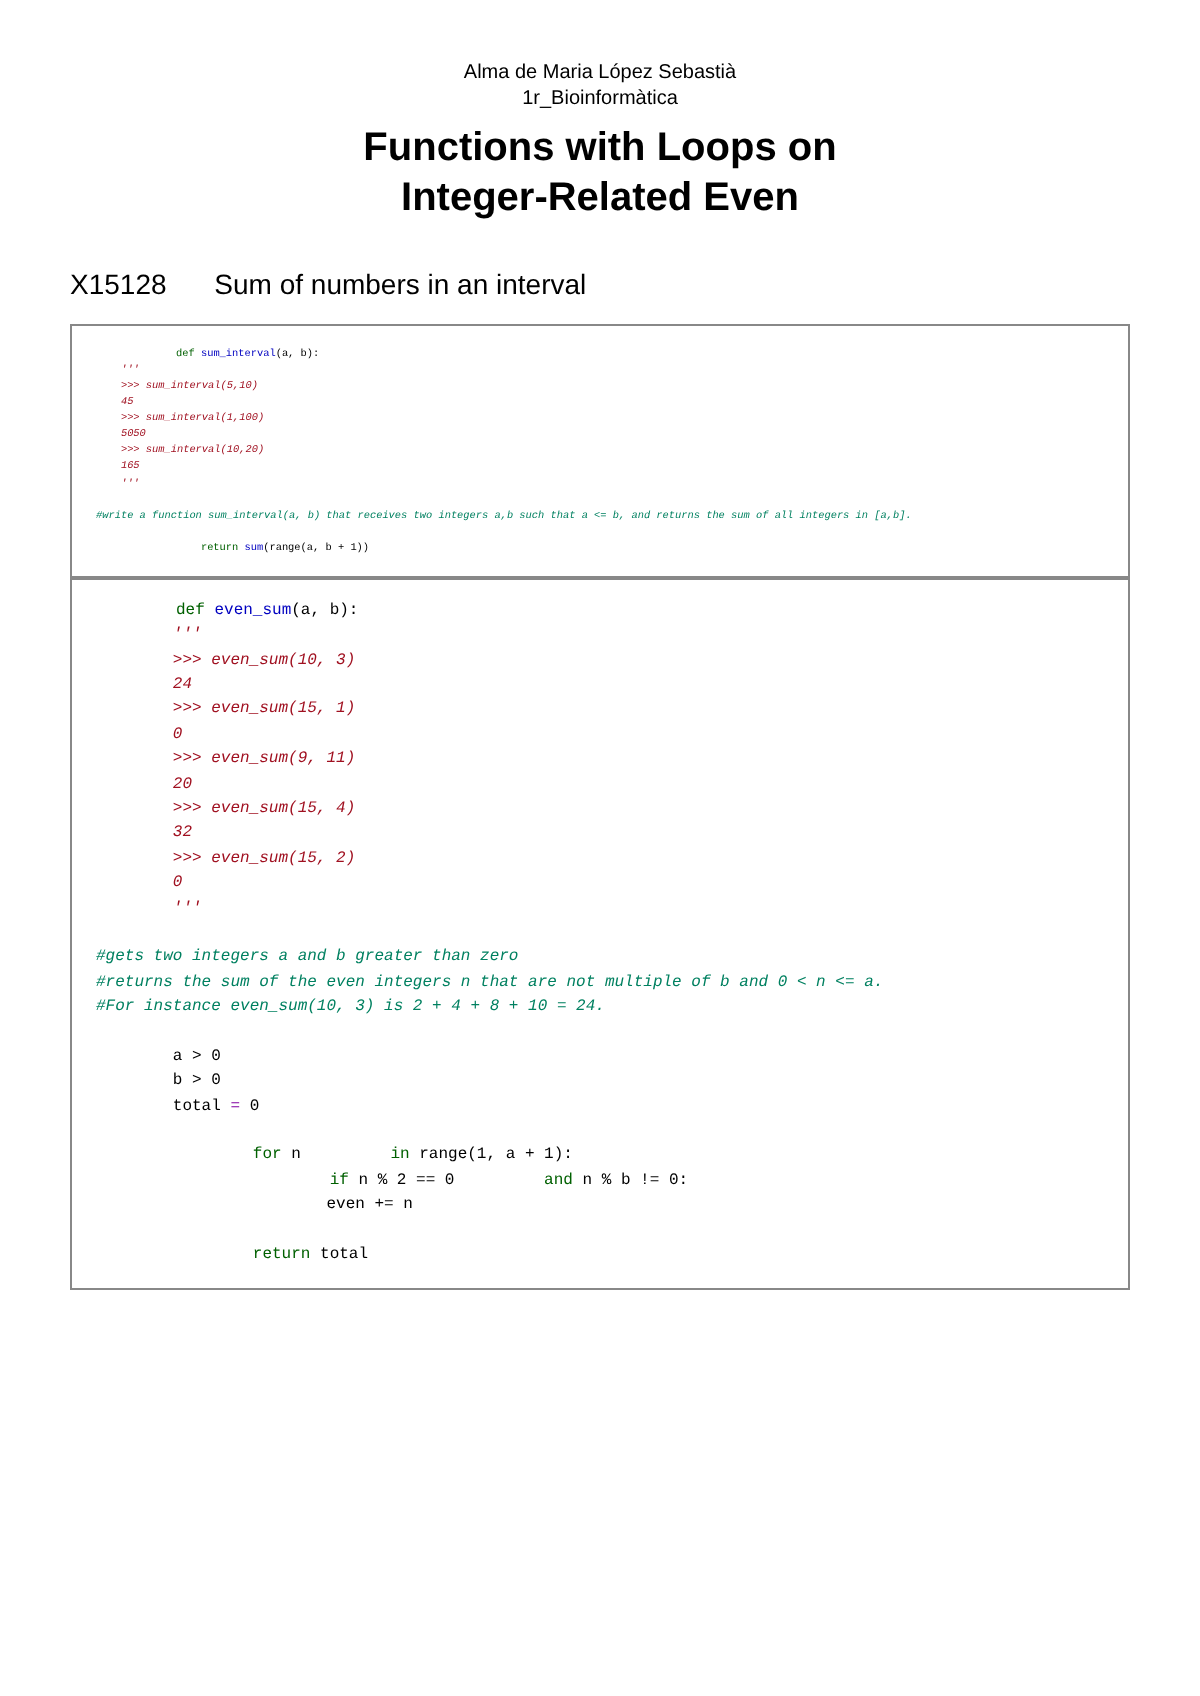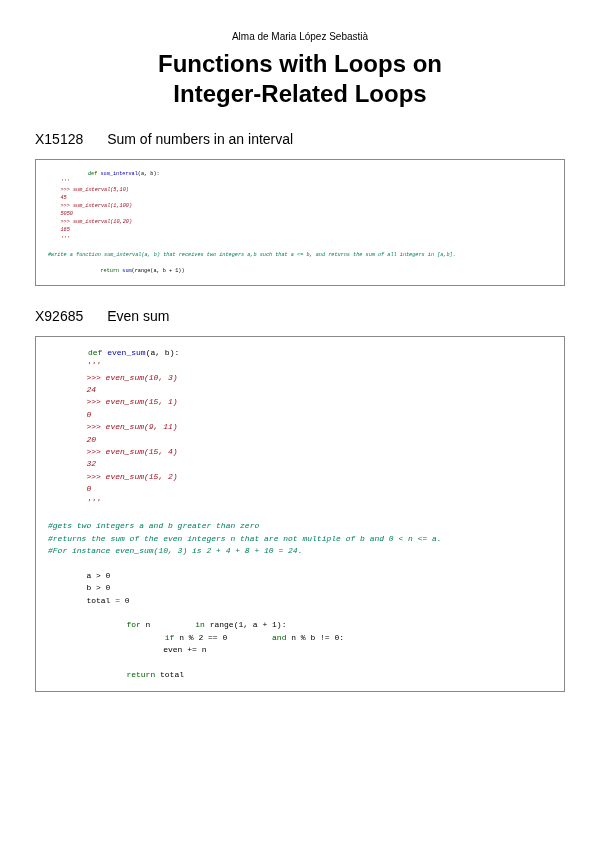--- a/index.html
+++ b/index.html
@@ -16,21 +16,21 @@
     padding: 30px 35px 20px 35px;
   }
   .header-right {
     text-align: center;
     font-size: 10px;
     line-height: 1.3;
     margin-bottom: 6px;
   }
   h1.title {
     text-align: center;
-    font-size: 24px;
+    font-size: 20px;
     font-weight: bold;
     margin: 4px 0 2px 0;
     line-height: 1.25;
   }
   .section-heading {
     font-size: 14px;
     font-weight: normal;
     margin: 22px 0 12px 0;
   }
   .section-heading .exid {
@@ -59,25 +59,26 @@
   .op   { color: #8000a0; }
   .txt  { color: #000; margin-top: 10px; }
 </style>
 </head>
 <body>
 
 <div class="page">
 
   <div class="header-right">
     <div>Alma de Maria López Sebastià</div>
+    <div>1r_Bioinformàtica</div>
   </div>
 
   <h1 class="title">
     <span>Functions with Loops on</span><br>
-    <span>Integer-Related Loops</span>
+    <span>Integer-Related Even</span>
   </h1>
 
   <div class="section-heading">
     <span class="exid">X15128</span>
     <span>Sum of numbers in an interval</span>
   </div>
 
   <div class="codebox first"><span class="kw">def</span> <span class="fn">sum_interval</span><span class="txt">(a, b):</span>
 <span class="docq">    '''</span>
 <span class="doc">    &gt;&gt;&gt; sum_interval(5,10)</span>
@@ -86,24 +87,20 @@
 <span class="doc">    5050</span>
 <span class="doc">    &gt;&gt;&gt; sum_interval(10,20)</span>
 <span class="doc">    165</span>
 <span class="docq">    '''</span>
 
 <span class="cmt">#write a function sum_interval(a, b) that receives two integers a,b such that a &lt;= b, and returns the sum of all integers in [a,b].</span>
 
     <span class="kw">return</span> <span class="fn">sum</span><span class="txt">(range(a, b + 1))</span>
 </div>
 
-  <div class="section-heading">
-    <span class="exid">X92685</span>
-    <span>Even sum</span>
-  </div>
 
   <div class="codebox second"><span class="kw">def</span> <span class="fn">even_sum</span><span class="txt">(a, b):</span>
 <span class="docq">        '''</span>
 <span class="doc">        &gt;&gt;&gt; even_sum(10, 3)</span>
 <span class="doc">        24</span>
 <span class="doc">        &gt;&gt;&gt; even_sum(15, 1)</span>
 <span class="doc">        0</span>
 <span class="doc">        &gt;&gt;&gt; even_sum(9, 11)</span>
 <span class="doc">        20</span>
 <span class="doc">        &gt;&gt;&gt; even_sum(15, 4)</span>

